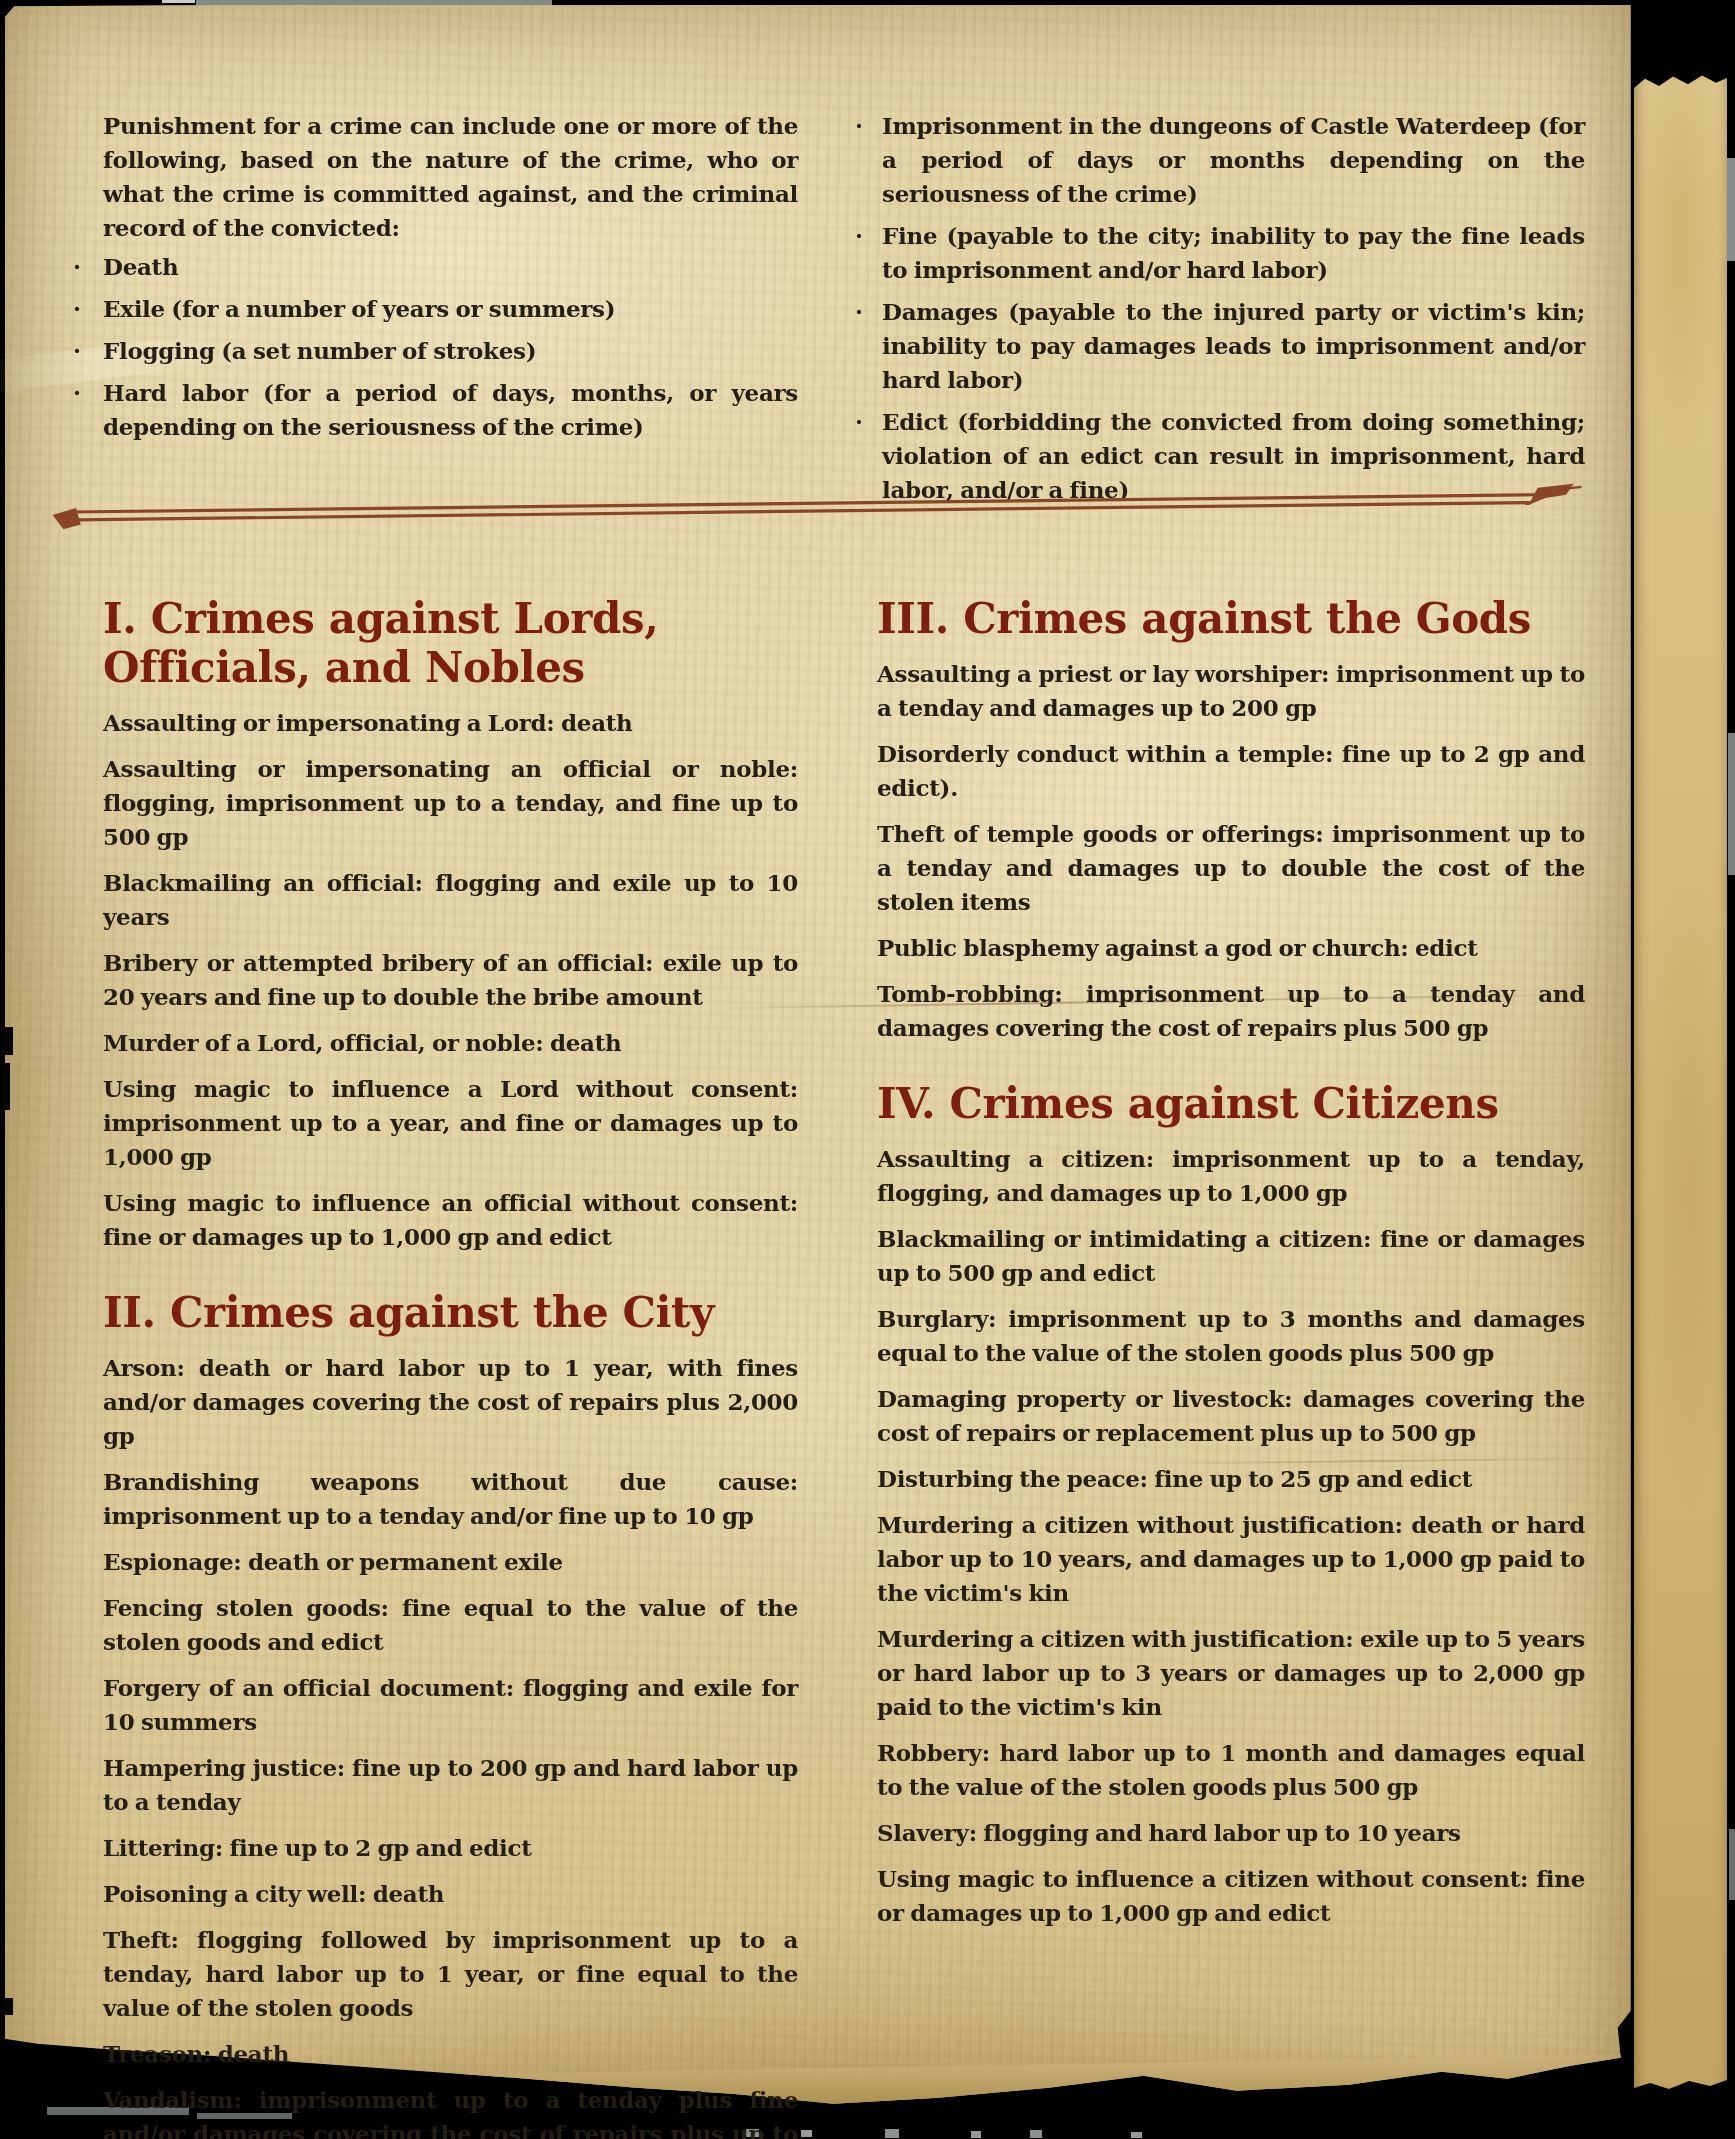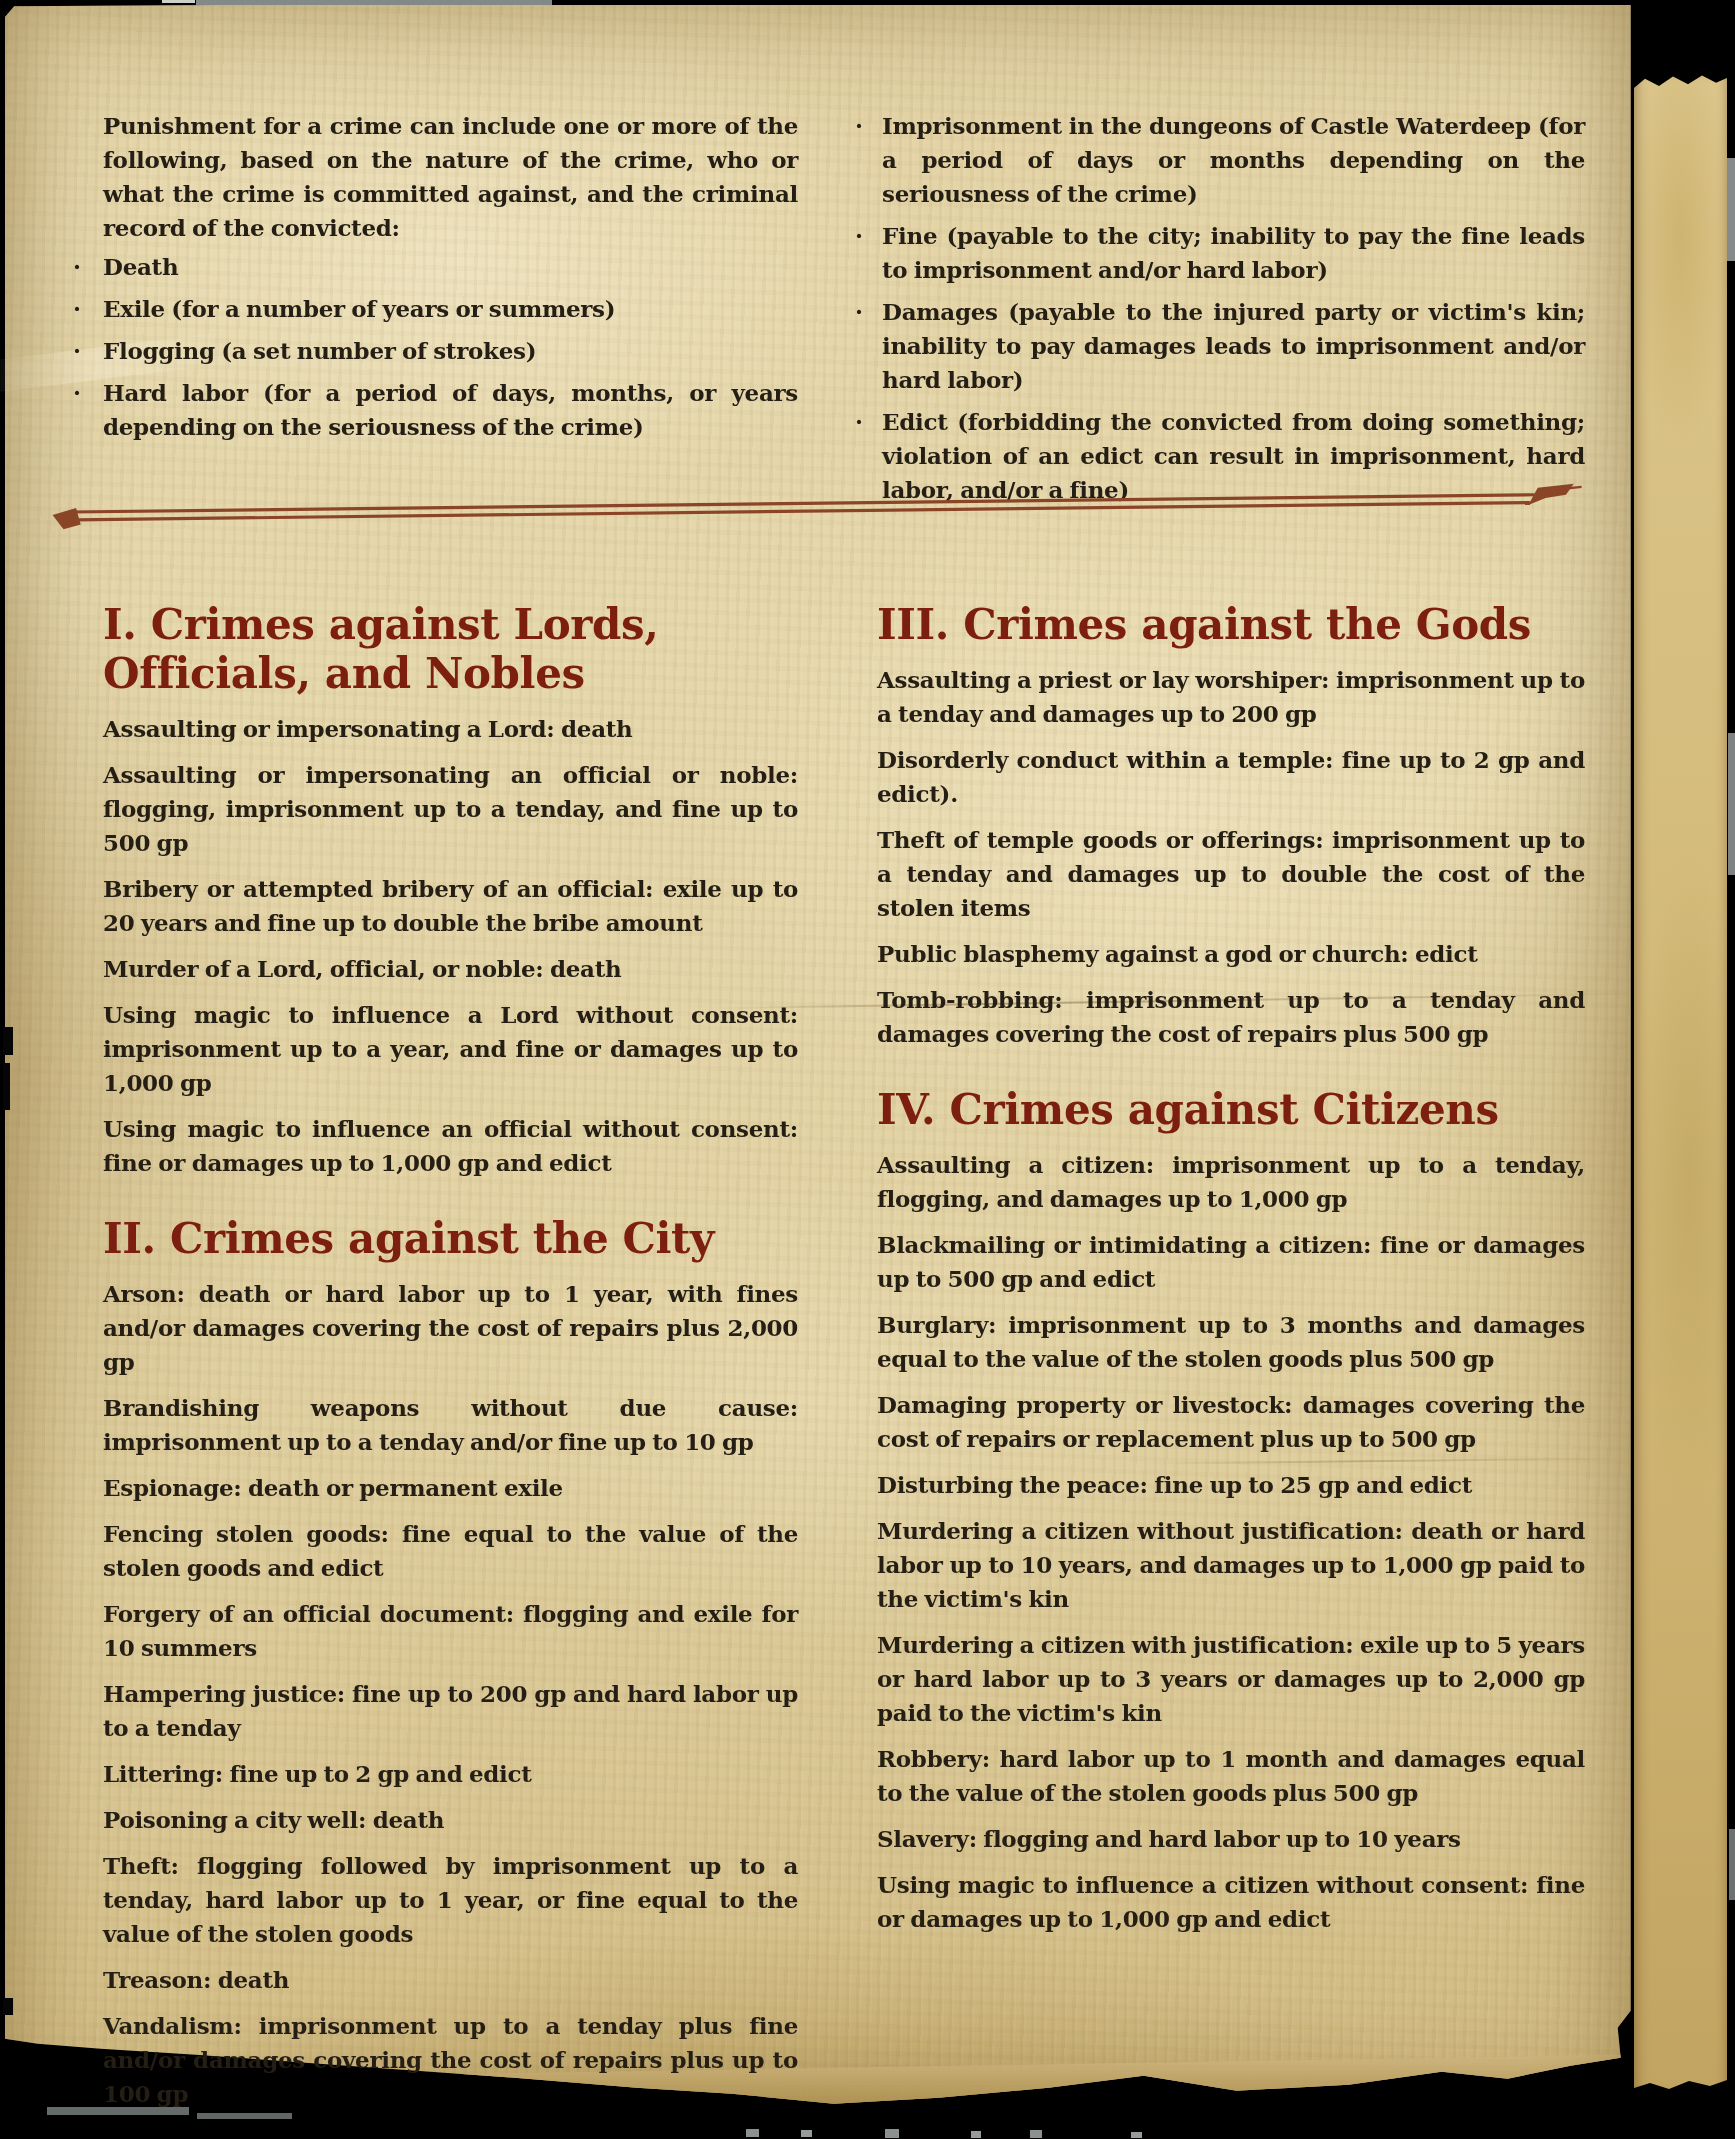--- a/index.html
+++ b/index.html
@@ -86,21 +86,21 @@
   .intro-para{margin:0 0 4.7px 0;text-align:justify;}
   ul.blist{margin:0;padding:0;list-style:none;}
   .bullet-item{position:relative;margin:0 0 8px 0;text-align:justify;}
   .intro-left .bullet-item .bul{position:absolute;left:-30px;top:0;}
   .intro-right .bullet-item{padding-left:27px;}
   .intro-right .bullet-item .bul{position:absolute;left:0;top:0;}
   .columns{position:absolute;left:103px;top:582px;width:1482px;display:flex;gap:79px;}
   .col-left{width:695px;}
   .col-right{width:708px;}
   h2.sec{
-    margin:18px 0 14px 0;font-weight:700;font-size:42px;line-height:49px;
+    margin:12px 0 14px 0;font-weight:700;font-size:42px;line-height:49px;
     color:#7c1e10;letter-spacing:-0.4px;white-space:pre-line;
   }
   section + section > h2.sec, section:nth-of-type(2) h2.sec{margin-top:0;}
   .sec-gap{height:22px;}
   .item{margin:0 0 12px 0;text-align:justify;}
   
   .divider-wrap{position:absolute;left:43px;top:483px;width:1545px;height:47px;}
 </style>
 </head>
 <body>
@@ -199,20 +199,21 @@
 
 <div class="columns">
   <div class="col-left">
     <section>
       <h2 class="sec">I. Crimes against Lords,
 Officials, and Nobles</h2>
       <div>
 
       <p class="item">Assaulting or impersonating a Lord: death</p>
           <p class="item">Assaulting or impersonating an official or noble: flogging, imprisonment up to a tenday, and fine up to 500 gp</p>
+          <p class="item">Blackmailing an official: flogging and exile up to 10 years</p>
           <p class="item">Bribery or attempted bribery of an official: exile up to 20 years and fine up to double the bribe amount</p>
           <p class="item">Murder of a Lord, official, or noble: death</p>
           <p class="item">Using magic to influence a Lord without consent: imprisonment up to a year, and fine or damages up to 1,000 gp</p>
           <p class="item">Using magic to influence an official without consent: fine or damages up to 1,000 gp and edict</p>
         </div>
     </section>
     <div class="sec-gap"></div>
     <section>
       <h2 class="sec">II. Crimes against the City</h2>
       <div>

